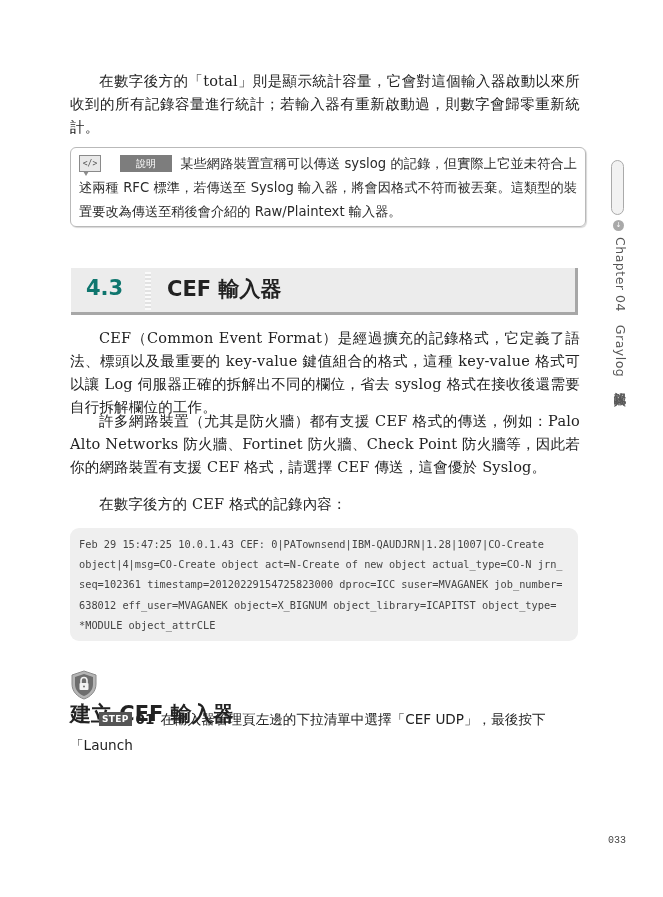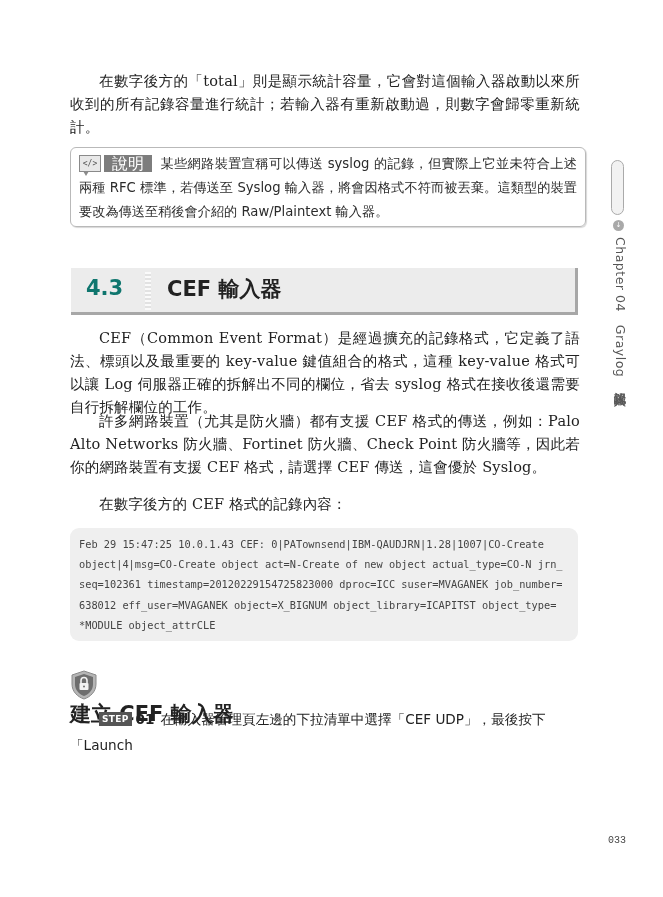--- a/index.html
+++ b/index.html
@@ -62,25 +62,25 @@
       position: absolute;
       left: 3px; bottom: -5px;
       width: 0; height: 0;
       border-left: 3px solid transparent;
       border-right: 3px solid transparent;
       border-top: 5px solid #8a8a8a;
     }
     .note-badge .lbl {
       background: #7d7d7d;
       color: #fff;
-      font-size: 16px;
+      font-size: 10px;
       line-height: 15px;
       height: 17px;
-      padding: 0 8px;
-      margin-left: 3px;
+      padding: 0 16px;
+      margin-left: 19px;
       display: inline-flex; align-items: center;
     }
     .section-header {
       position: absolute;
       left: 71px; top: 268px;
       width: 504px; height: 44px;
       background: #ececec;
       border-right: 3px solid #a7a7a7;
       border-bottom: 3px solid #a7a7a7;
       font-family: "DejaVu Sans", "Liberation Sans", sans-serif;

